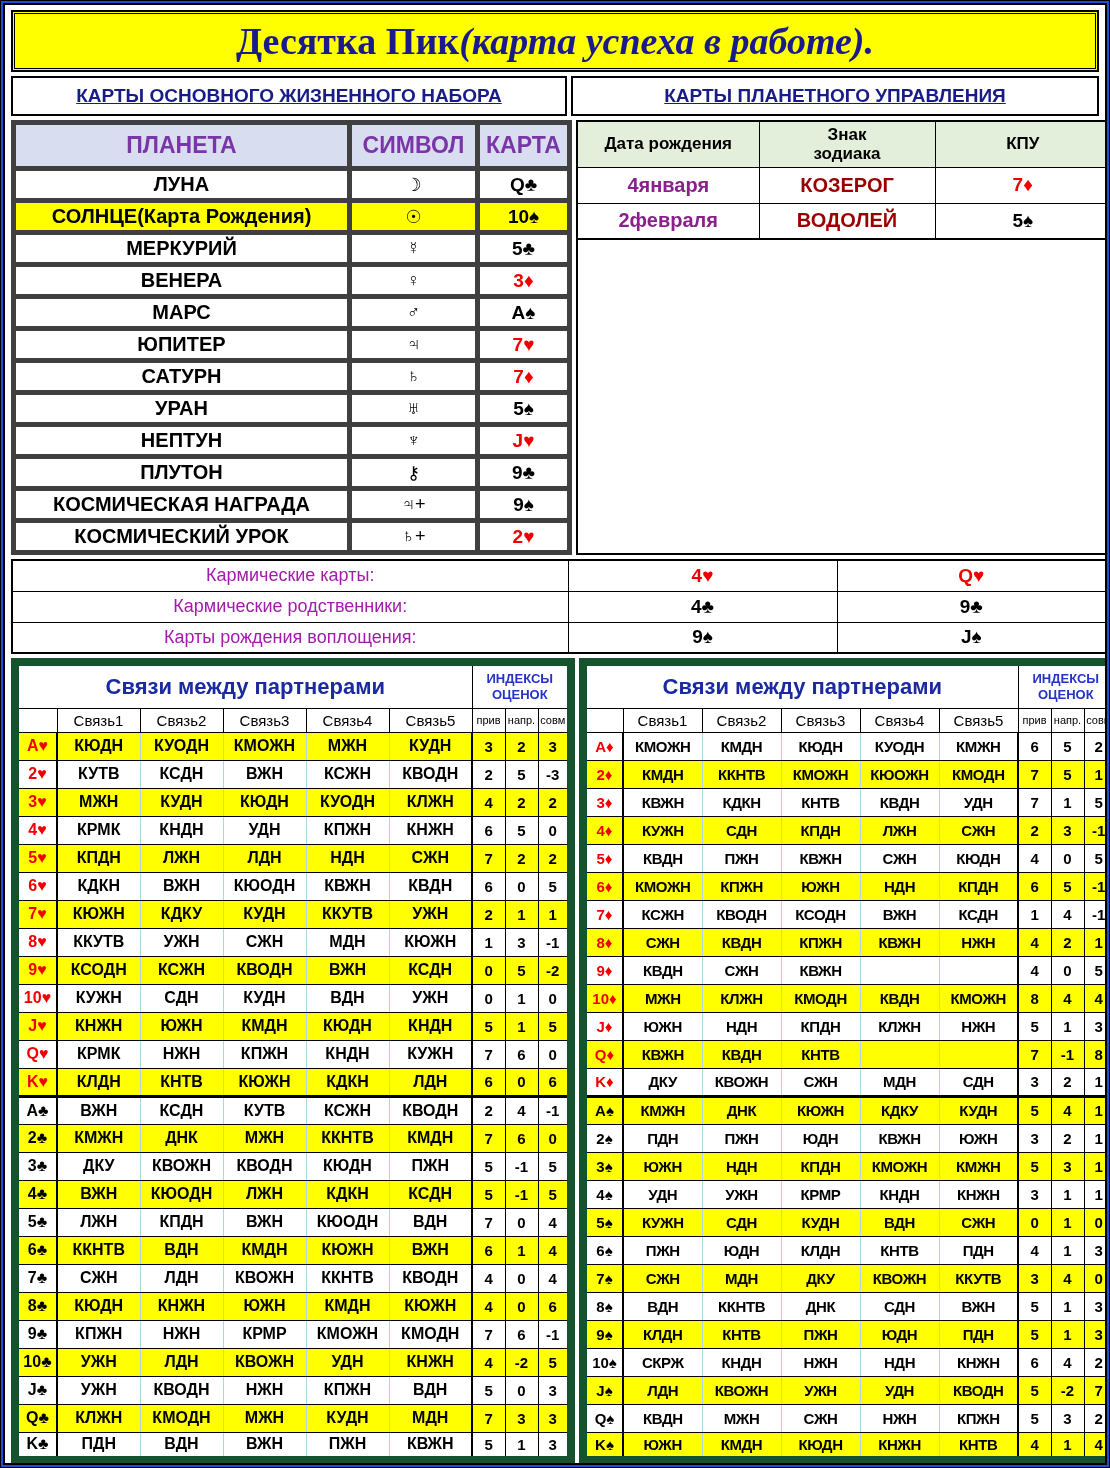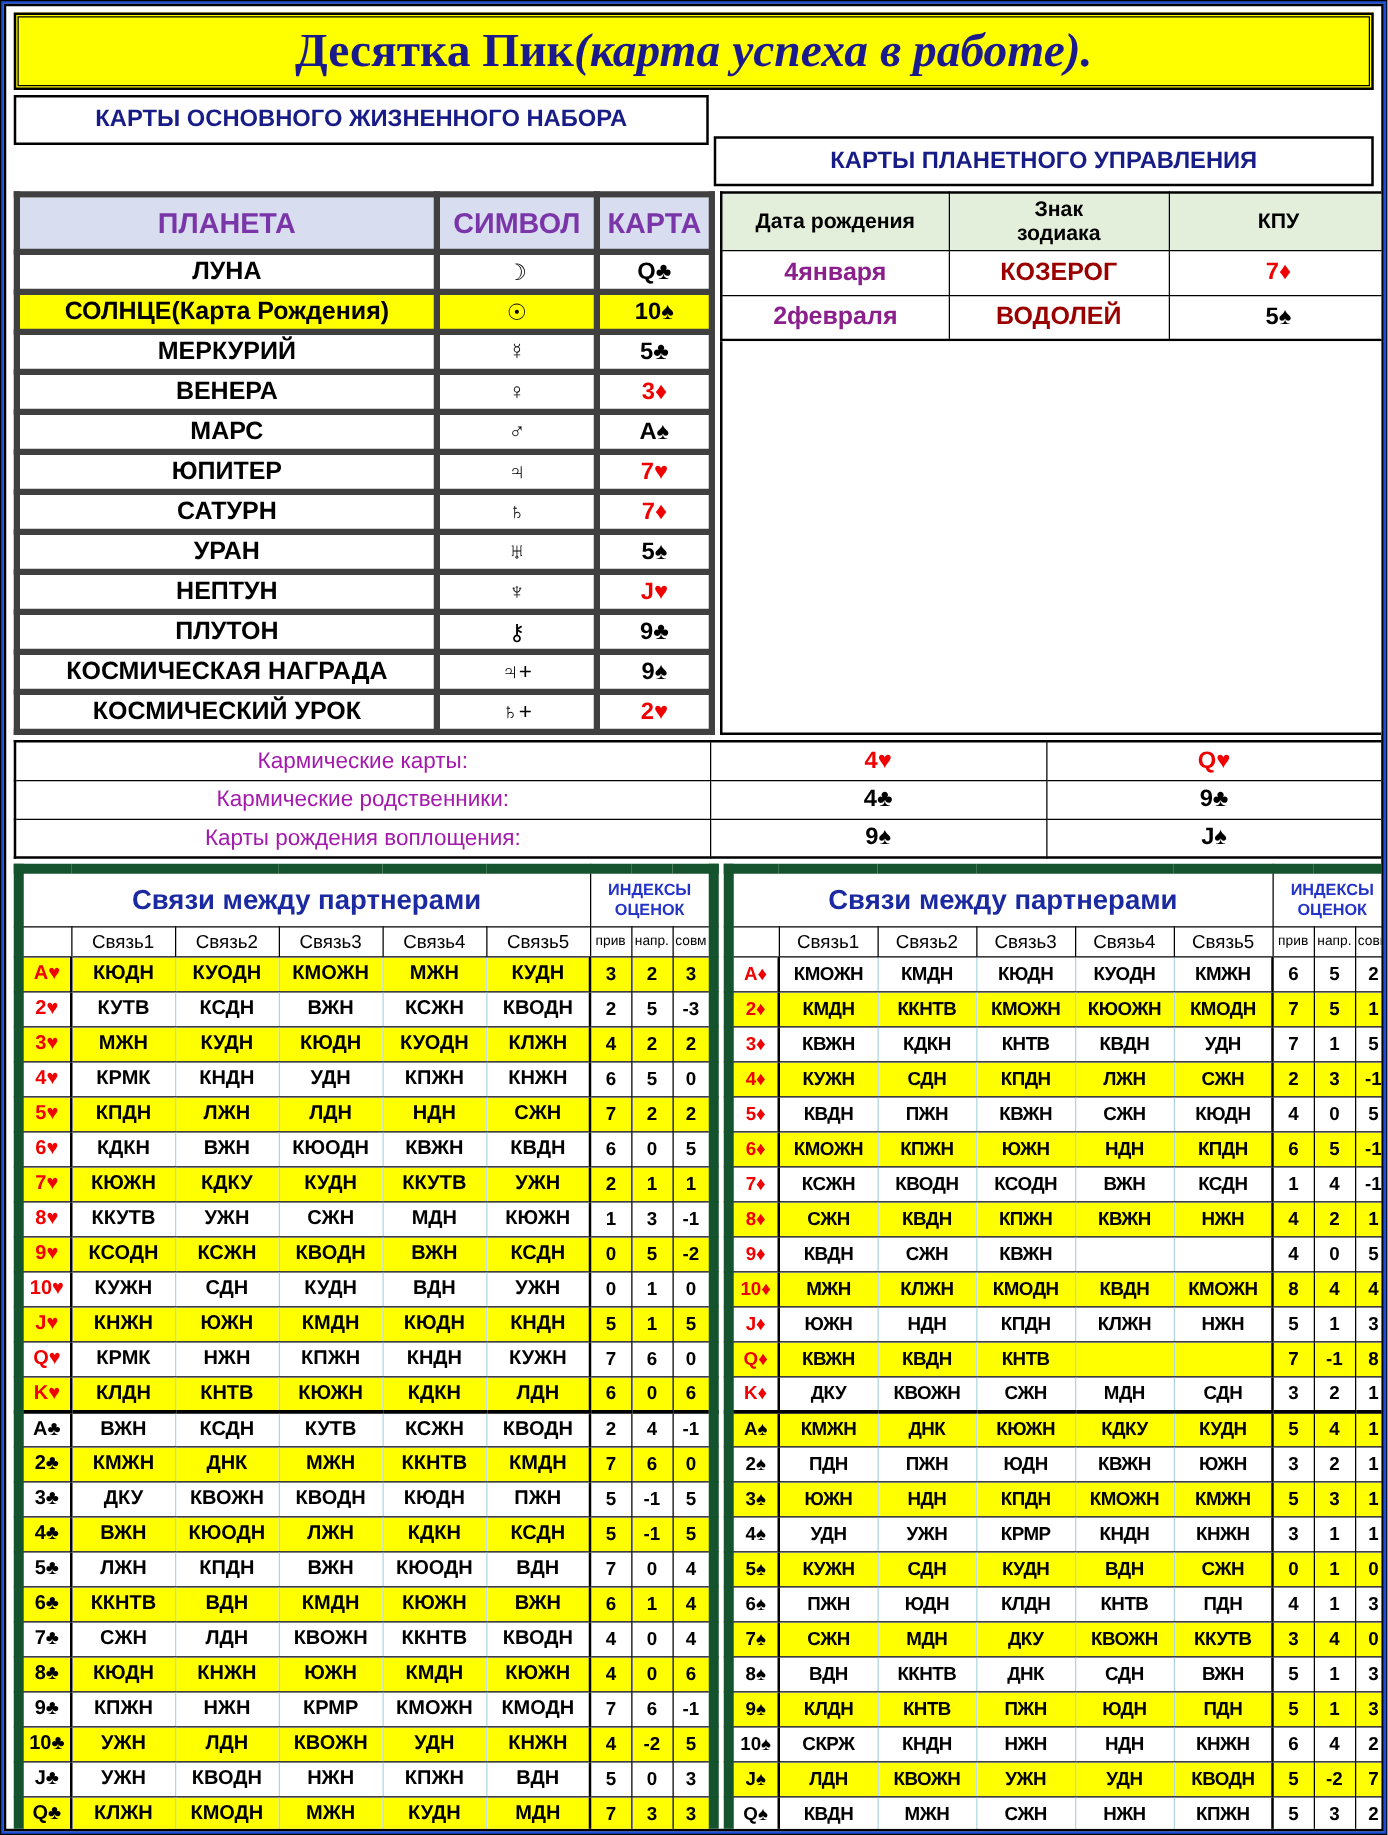--- a/index.html
+++ b/index.html
@@ -10,23 +10,23 @@
 
   
   .title-bar { border:2px solid #000; outline:1px solid #000; outline-offset:-4px;
     background:#ffff00; height:62px; display:flex; align-items:center; justify-content:center;
     font-family:"Liberation Serif", serif; color:#1a1a8c; font-size:38px; font-weight:bold; }
   .t-paren { font-style:italic; }
 
   
   .sec-headers { display:flex; gap:4px; margin:4px 0; }
   .sec-h { border:2px solid #000; height:40px; background:#fff; color:#181c86;
-    font-weight:bold; font-size:19px; display:flex; align-items:center; justify-content:center; }
+    font-weight:bold; font-size:19px; display:flex; align-items:center; justify-content:center;text-decoration:underline; }
   .sec-h.left { width:556px; }
-  .sec-h.right { flex:1;margin-top:33px; }
+  .sec-h.right { flex:1; }
 
   table { border-collapse:collapse; table-layout:fixed; }
   td, th { padding:0; text-align:center; overflow:hidden; }
 
   
   .top-area { display:flex; gap:4px; }
   .planet-table { width:556px; border:2px solid #000; }
   .planet-table th, .planet-table td { border:5px solid #404040; }
   .planet-table thead th { height:46px; background:#d9ddf0; color:#7a35a8; font-size:23px; font-weight:bold; }
   .planet-table tbody td { height:32px; background:#fff; }

